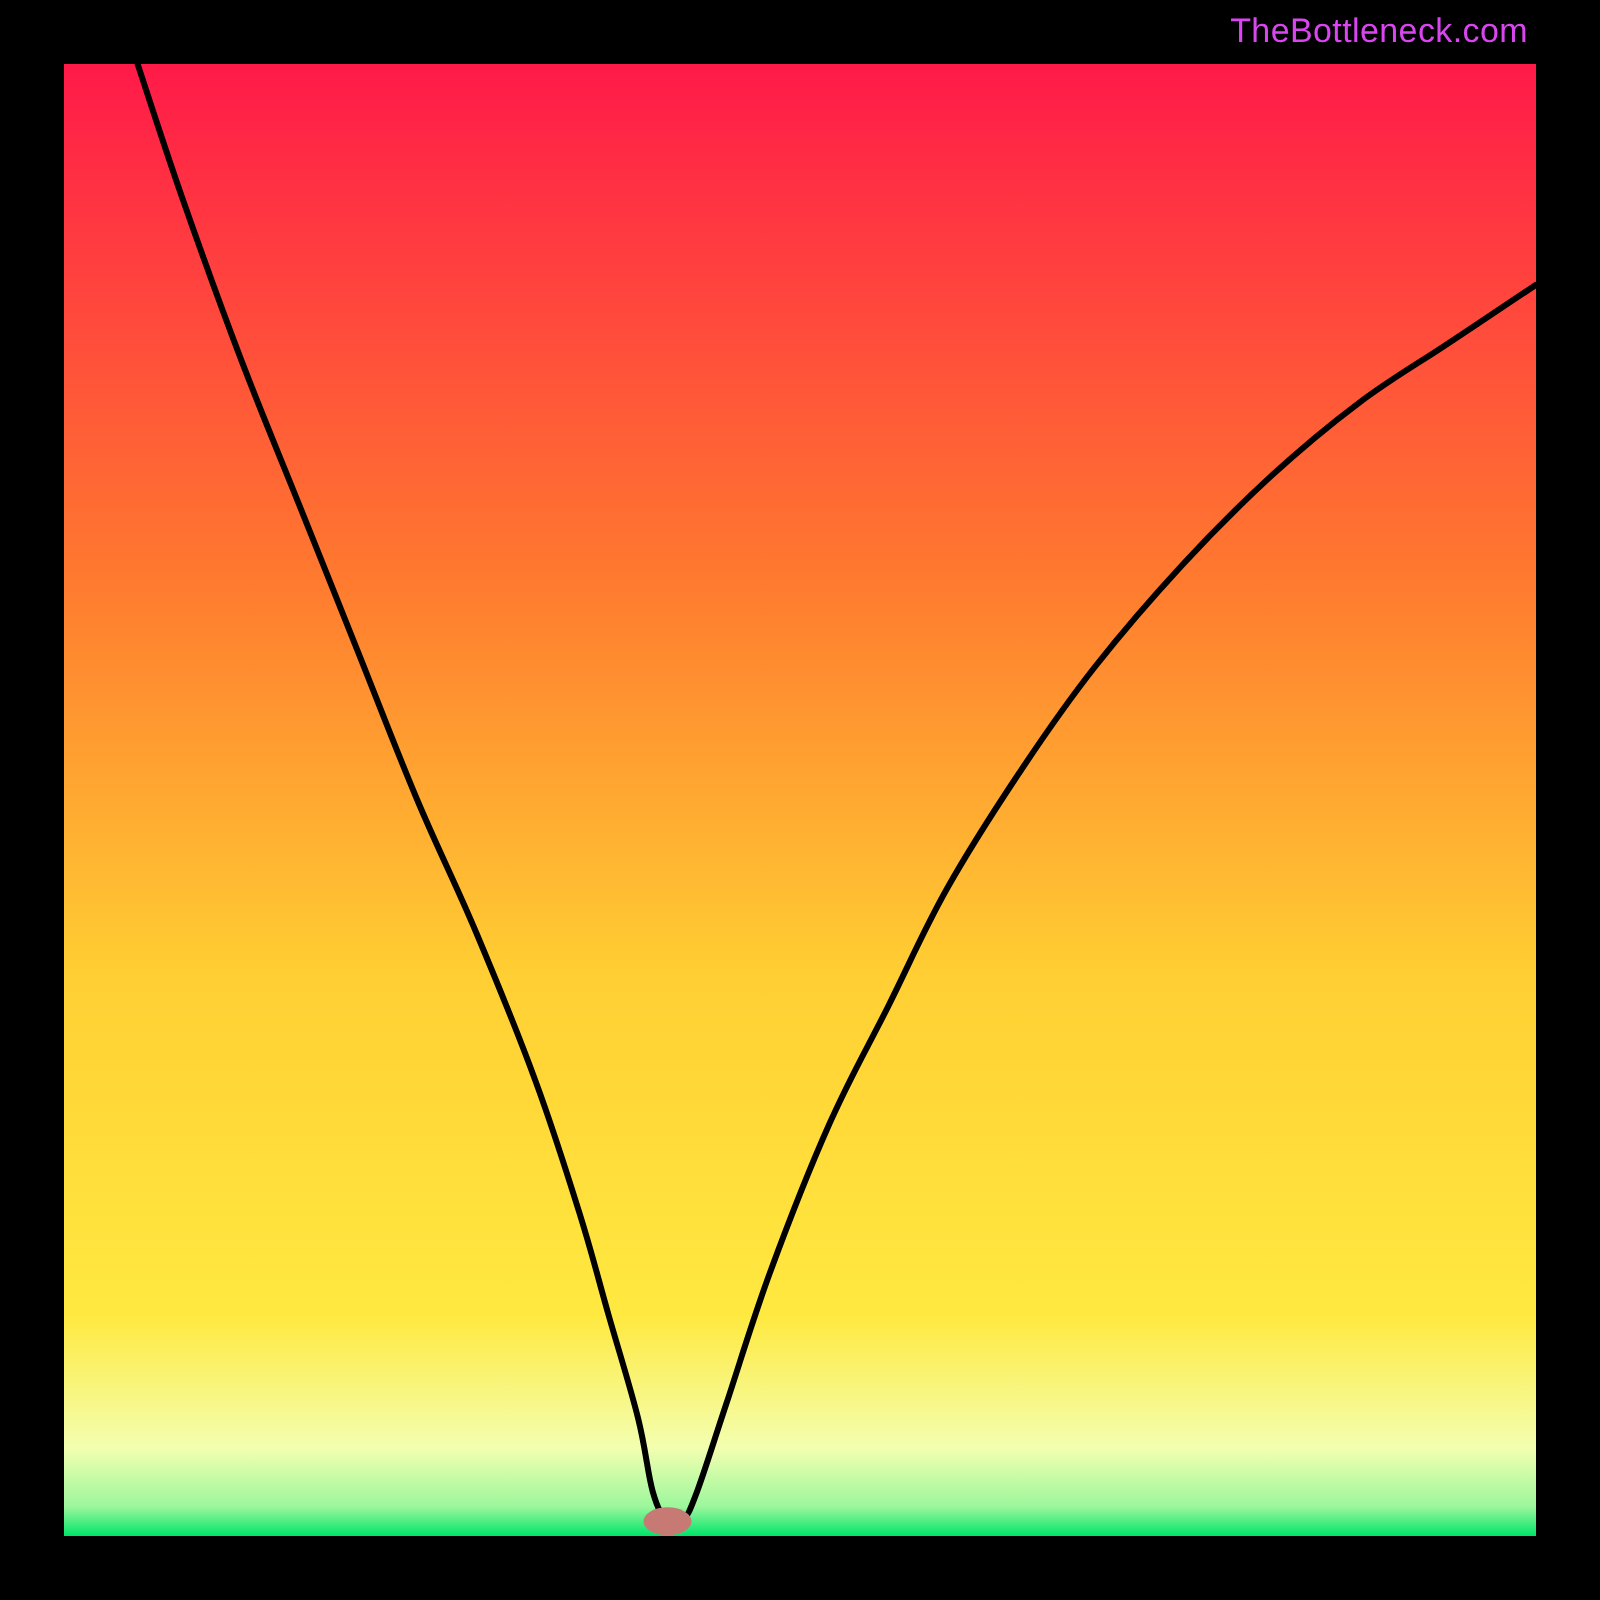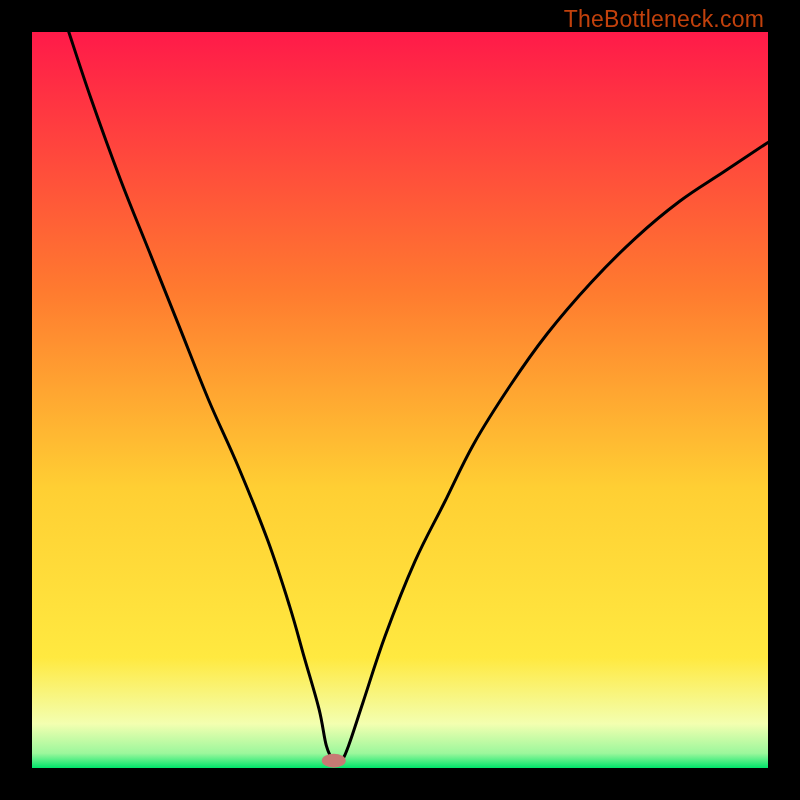--- a/index.html
+++ b/index.html
@@ -25,22 +25,22 @@
     left: 32px;
     top: 32px;
     width: 736px;
     height: 736px;
   }
 
   .watermark {
     position: absolute;
     top: 6px;
     right: 36px;
-    color: #c2410c;
-    font-size: 23px;
+    color: #d946ef;
+    font-size: 17px;
     font-weight: 500;
     letter-spacing: 0.2px;
   }
 
   svg { display: block; }
 </style>
 </head>
 <body>
 
 <div class="frame top"></div>

